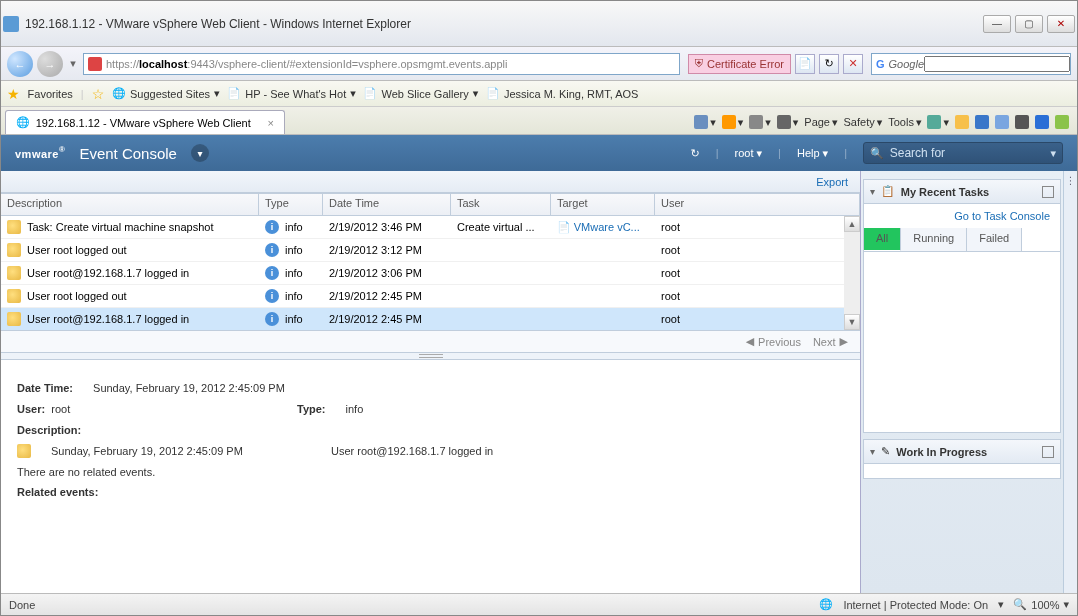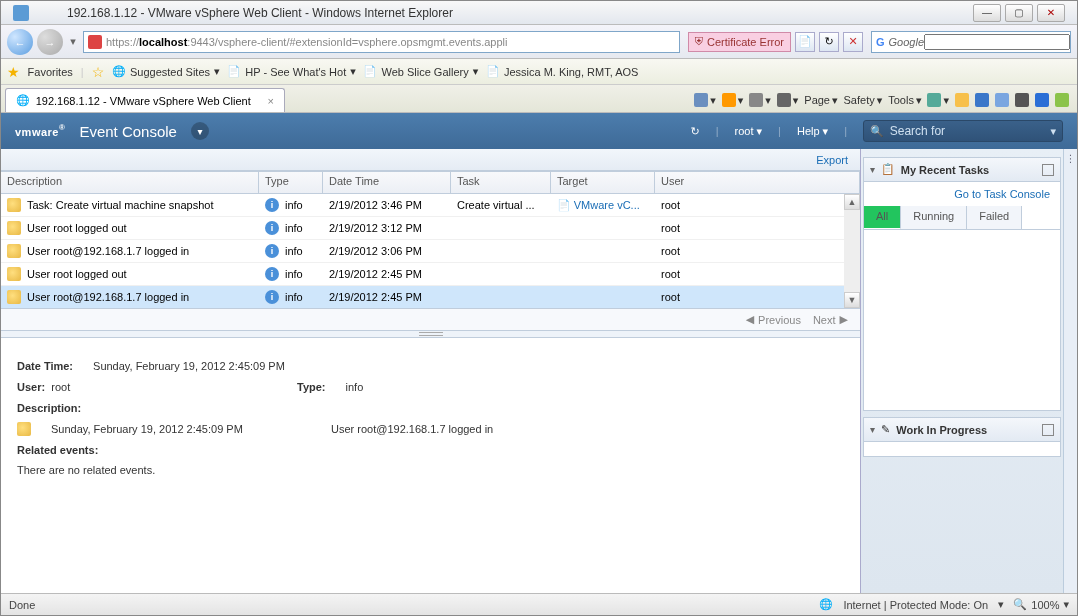--- a/index.html
+++ b/index.html
@@ -1,21 +1,21 @@
 <!DOCTYPE html>
 <html><head>
 <meta charset="utf-8">
 <style>
 * { box-sizing: border-box; margin: 0; padding: 0; font-family: "Segoe UI", Tahoma, sans-serif; font-size: 11px; }
 body { background: #d4d0c8; overflow: hidden; width: 1078px; height: 616px; }
 
 .window { width: 1078px; height: 616px; display: flex; flex-direction: column; background: #fff; border: 1px solid #888; }
 
 
-.titlebar { height: 24px; background: linear-gradient(#f8f8f8, #e3e7ee); display: flex; align-items: center; padding: 0 12px; border-bottom: 1px solid #bbb; gap: 32px; }
+.titlebar { height: 46px; background: linear-gradient(#f8f8f8, #e3e7ee); display: flex; align-items: center; padding: 0 2px; border-bottom: 1px solid #bbb; }
 .titlebar-icon { width: 16px; height: 16px; background: #5b9bd5; border-radius: 2px; margin-right: 6px; }
 .titlebar-text { flex: 1; color: #333; font-size: 12px; }
 .win-btns { display: flex; gap: 4px; }
 .win-btn { width: 28px; height: 18px; border: 1px solid #aaa; background: linear-gradient(#fff,#ddd); border-radius: 2px; display: flex; align-items: center; justify-content: center; font-size: 10px; color: #444; cursor: pointer; }
 .win-btn.close { color: #a00; }
 
 
 .navbar { height: 34px; background: linear-gradient(#f4f4fa,#e6e9f0); display: flex; align-items: center; padding: 2px 6px; gap: 4px; border-bottom: 1px solid #bbb; }
 .nav-btn { width: 26px; height: 26px; border-radius: 50%; background: radial-gradient(circle at 30% 30%,#cfe6ff,#5a9de0); display: flex; align-items: center; justify-content: center; color: #fff; cursor: pointer; }
 .nav-btn.fwd { background: radial-gradient(circle at 30% 30%,#ddd,#aaa); }
@@ -325,22 +325,22 @@
           <span class="wide"><b>User:</b>&nbsp;&nbsp;<span>root</span></span>
           <b>Type:</b>
           <span>info</span>
         </div>
         <div><b>Description:</b></div>
         <div class="detail-row">
           <span class="ev-icon"></span>
           <span class="wide">Sunday, February 19, 2012 2:45:09 PM</span>
           <span>User root@192.168.1.7 logged in</span>
         </div>
+        <div>There are no related events.</div>
         <div><b>Related events:</b></div>
-        <div>There are no related events.</div>
       </div>
     </div>
 
     <div class="rightpanel">
       <div style="height:4px;text-align:right;color:#667;font-size:10px">▸▸</div>
       <div class="panel-box">
         <div class="panel-hd">
           <span class="chev">▾</span>
           <span>📋</span>
           <span class="ttl">My Recent Tasks</span>

